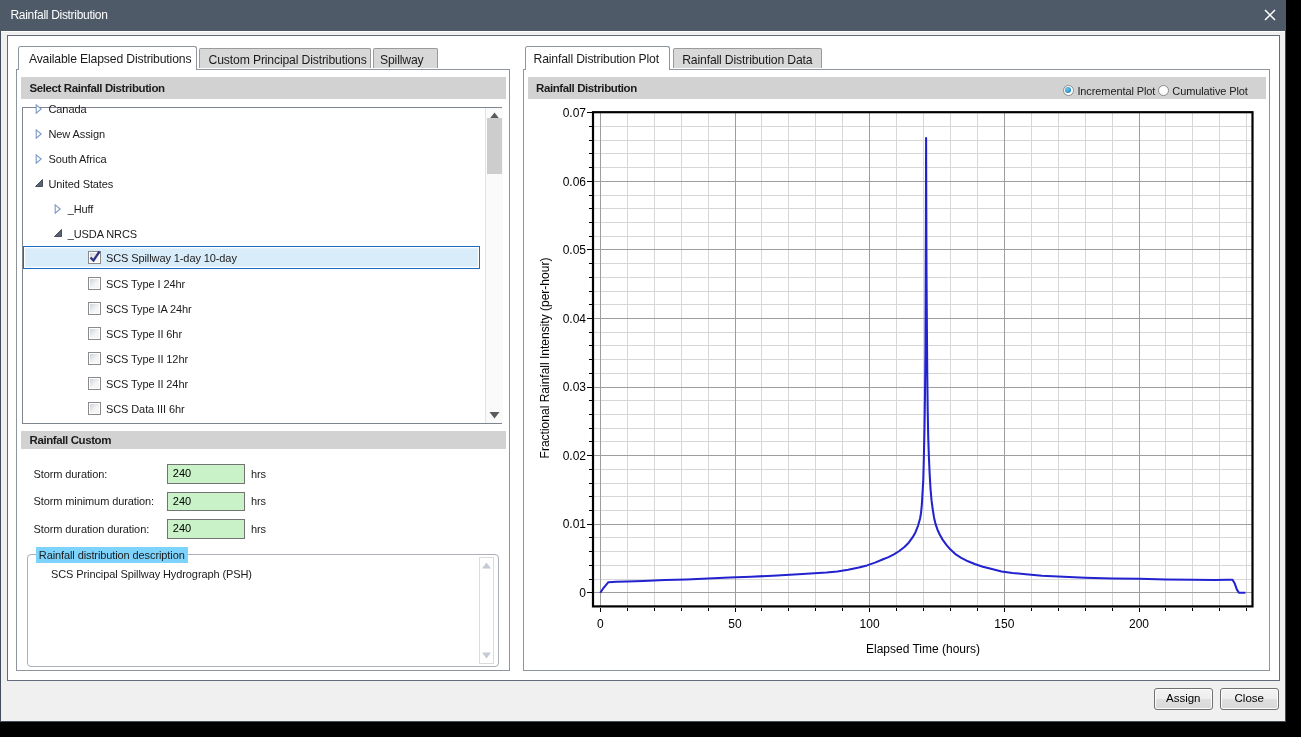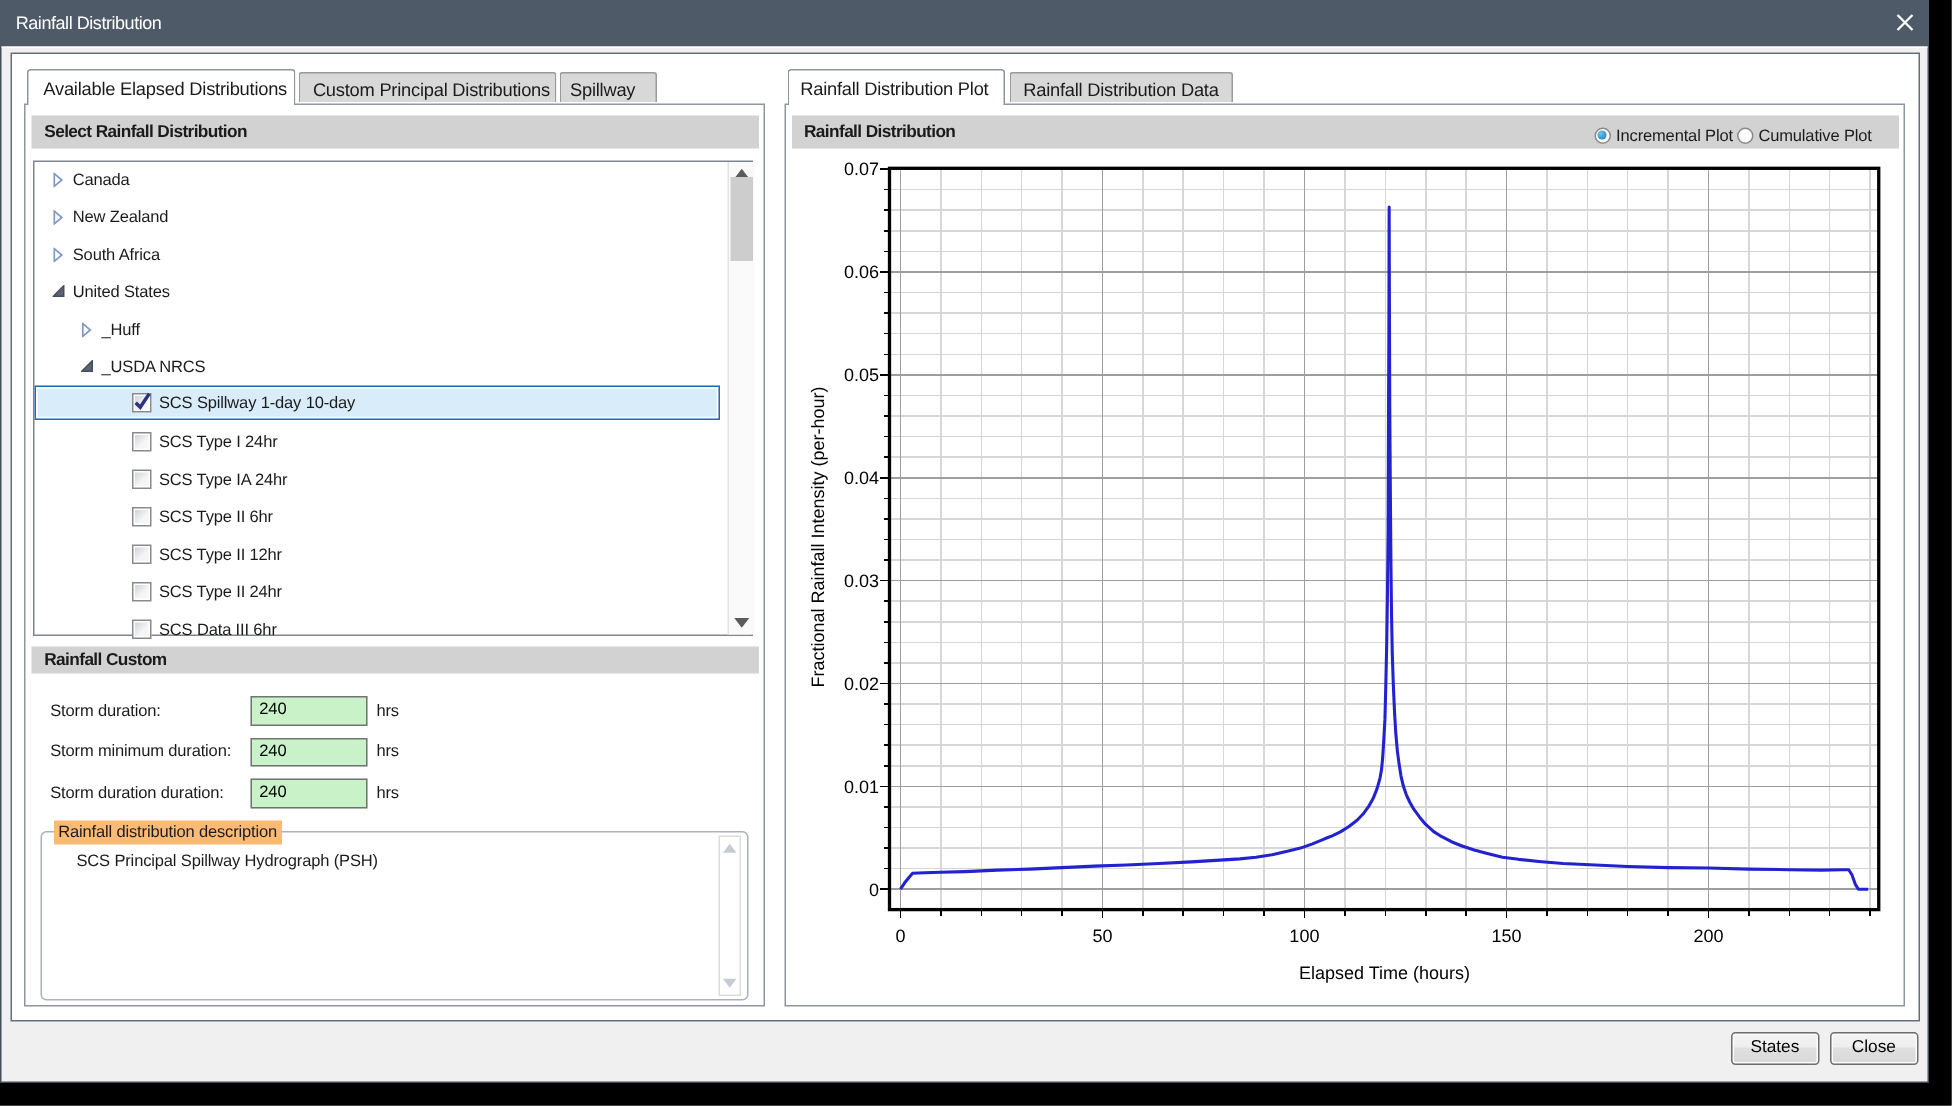--- a/index.html
+++ b/index.html
@@ -23,30 +23,30 @@
 <div class="t tab" style="left:208.6px;top:51.5px">Custom Principal Distributions</div>
 <div class="abs" style="left:372.8px;top:47.8px;width:65px;height:20.7px;background:#d8d8d8;border:1px solid #9a9a9a;border-bottom:none;border-radius:2px 2px 0 0;box-sizing:border-box"></div>
 <div class="t tab" style="left:380px;top:51.5px">Spillway</div>
 <div class="abs" style="left:18.2px;top:45.8px;width:179px;height:24.2px;background:#fff;border:1px solid #8f959e;border-bottom:none;border-radius:2.5px 2.5px 0 0;box-sizing:border-box"></div>
 <div class="t tab" style="left:28.9px;top:50.5px">Available Elapsed Distributions</div>
 
 <div class="abs" style="left:21px;top:77.3px;width:484.5px;height:21.3px;background:#d2d2d2"></div>
 <div class="t b" style="left:29.5px;top:80px">Select Rainfall Distribution</div>
 
 <div class="abs" style="left:22.3px;top:107px;width:479.8px;height:316.7px;background:#fff;border:1px solid #7f8590;box-sizing:border-box"></div>
-<div class="abs" style="left:22.3px;top:107px;width:479.8px;height:350px;overflow:hidden">
+<div class="abs" style="left:22.3px;top:96px;width:479.8px;height:350px;overflow:hidden">
 <div class="abs" style="left:-22.3px;top:-107px;width:502px;height:424px">
 <svg style="position:absolute;left:35px;top:114.5px" width="8" height="10">
         <path d="M1.2,0.8 L6.2,5 L1.2,9.2 Z" fill="#fff" stroke="#7c98c4" stroke-width="1.1"></path>
       </svg>
       <div class="t" style="left:48.5px;top:111.5px">Canada</div>
       <svg style="position:absolute;left:35px;top:139.5px" width="8" height="10">
         <path d="M1.2,0.8 L6.2,5 L1.2,9.2 Z" fill="#fff" stroke="#7c98c4" stroke-width="1.1"></path>
       </svg>
-      <div class="t" style="left:48.5px;top:136.5px">New Zealand</div>
+      <div class="t" style="left:48.5px;top:136.5px">New Assign</div>
       <svg style="position:absolute;left:35px;top:164.5px" width="8" height="10">
         <path d="M1.2,0.8 L6.2,5 L1.2,9.2 Z" fill="#fff" stroke="#7c98c4" stroke-width="1.1"></path>
       </svg>
       <div class="t" style="left:48.5px;top:161.5px">South Africa</div>
       <svg style="position:absolute;left:34.5px;top:189.5px" width="9" height="9">
         <path d="M7.5,0.5 L7.5,7.5 L0.5,7.5 Z" fill="#5a6374" stroke="#474f5e" stroke-width="1"></path>
       </svg>
       <div class="t" style="left:48.5px;top:186.5px">United States</div>
       <svg style="position:absolute;left:54.4px;top:214.5px" width="8" height="10">
         <path d="M1.2,0.8 L6.2,5 L1.2,9.2 Z" fill="#fff" stroke="#7c98c4" stroke-width="1.1"></path>
@@ -107,21 +107,21 @@
 <div style="position:absolute;left:166.8px;top:464px;width:78.7px;height:19.5px;background:#c9f2c9;border:1px solid #737373;box-sizing:border-box;font-size:11px;line-height:17.5px;padding-left:5px">240</div>
 <div class="t" style="left:251px;top:465.5px">hrs</div>
 <div class="t" style="left:33.5px;top:493.3px">Storm minimum duration:</div>
 <div style="position:absolute;left:166.8px;top:491.7px;width:78.7px;height:19.5px;background:#c9f2c9;border:1px solid #737373;box-sizing:border-box;font-size:11px;line-height:17.5px;padding-left:5px">240</div>
 <div class="t" style="left:251px;top:493.3px">hrs</div>
 <div class="t" style="left:33.5px;top:521px">Storm duration duration:</div>
 <div style="position:absolute;left:166.8px;top:519.4px;width:78.7px;height:19.5px;background:#c9f2c9;border:1px solid #737373;box-sizing:border-box;font-size:11px;line-height:17.5px;padding-left:5px">240</div>
 <div class="t" style="left:251px;top:521px">hrs</div>
 
 <div class="abs" style="left:27px;top:553.7px;width:471.5px;height:113.6px;border:1px solid #abb0ba;border-radius:4px;box-sizing:border-box"></div>
-<div class="t" style="left:35.8px;top:546.5px;background:#fdba74;padding:0 3px">Rainfall distribution description</div>
+<div class="t" style="left:35.8px;top:546.5px;background:#7dd3fc;padding:0 3px">Rainfall distribution description</div>
 <div style="position:absolute;left:478.5px;top:557px;width:15.5px;height:106.5px;background:#fff;border:1px solid #dcdcdc;box-sizing:border-box">
 <svg style="position:absolute;left:2.5px;top:4px" width="9" height="7">
       <path d="M4.5,0.5 L9,6.5 L0,6.5 Z" fill="#c6cad1"></path>
     </svg>
 <svg style="position:absolute;left:2.5px;bottom:4px" width="9" height="7">
       <path d="M0,0.5 L9,0.5 L4.5,6.5 Z" fill="#c6cad1"></path>
     </svg>
 </div>
 <div class="t" style="left:51px;top:566px">SCS Principal Spillway Hydrograph (PSH)</div>
 
@@ -283,13 +283,13 @@
       <text x="586" y="391.2" text-anchor="end">0.03</text>
       <text x="586" y="322.7" text-anchor="end">0.04</text>
       <text x="586" y="254.1" text-anchor="end">0.05</text>
       <text x="586" y="185.5" text-anchor="end">0.06</text>
       <text x="586" y="116.9" text-anchor="end">0.07</text>
 <text x="923" y="652.5" text-anchor="middle">Elapsed Time (hours)</text>
 <text x="549" y="358" text-anchor="middle" transform="rotate(-90 549 358)">Fractional Rainfall Intensity (per-hour)</text>
 </g>
   </svg>
 
-<div class="abs" style="left:1153.5px;top:688px;width:59.5px;height:21.5px;border:1px solid #707070;border-radius:3px;box-sizing:border-box;background:linear-gradient(to bottom,#f3f3f3 0%,#eeeeee 48%,#e0e0e0 48%,#d8d8d8 100%);box-shadow:inset 0 0 0 1px #fcfcfc;font-size:11.5px;text-align:center;line-height:19.5px">States</div>
+<div class="abs" style="left:1153.5px;top:688px;width:59.5px;height:21.5px;border:1px solid #707070;border-radius:3px;box-sizing:border-box;background:linear-gradient(to bottom,#f3f3f3 0%,#eeeeee 48%,#e0e0e0 48%,#d8d8d8 100%);box-shadow:inset 0 0 0 1px #fcfcfc;font-size:11.5px;text-align:center;line-height:19.5px">Assign</div>
 <div class="abs" style="left:1219.5px;top:688px;width:59.5px;height:21.5px;border:1px solid #707070;border-radius:3px;box-sizing:border-box;background:linear-gradient(to bottom,#f3f3f3 0%,#eeeeee 48%,#e0e0e0 48%,#d8d8d8 100%);box-shadow:inset 0 0 0 1px #fcfcfc;font-size:11.5px;text-align:center;line-height:19.5px">Close</div>
 </body></html>

